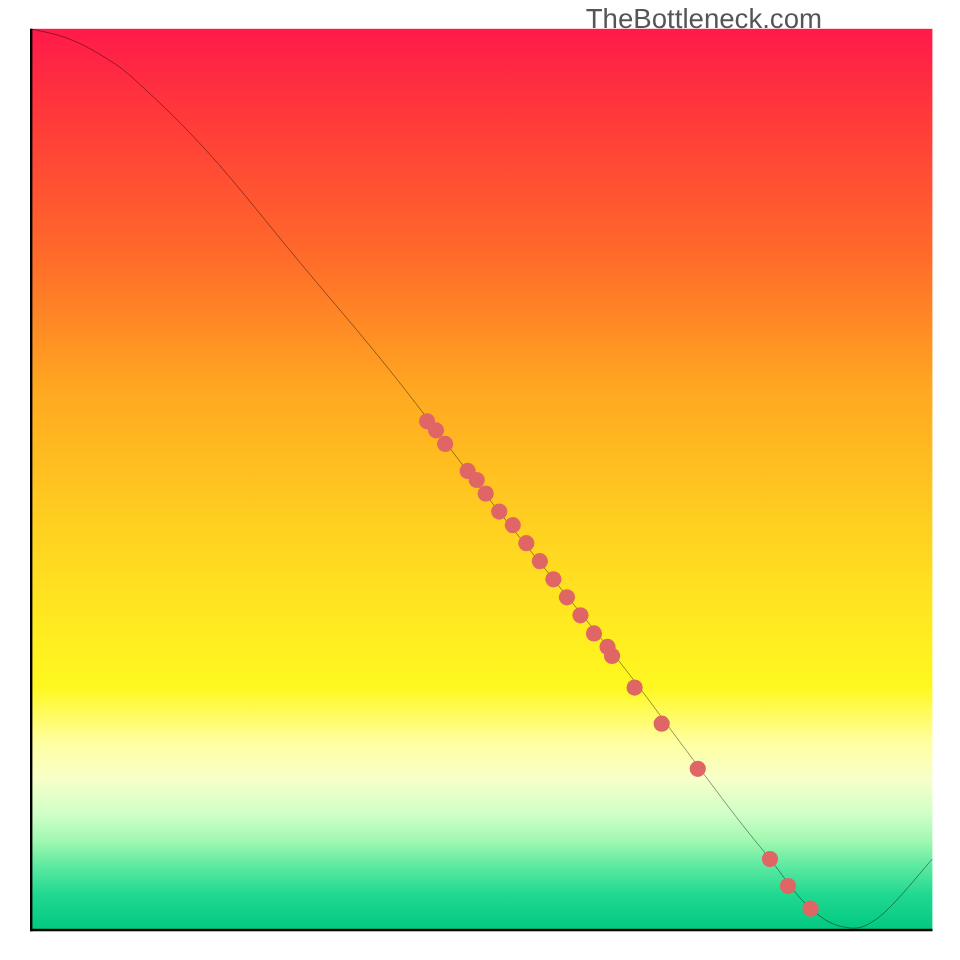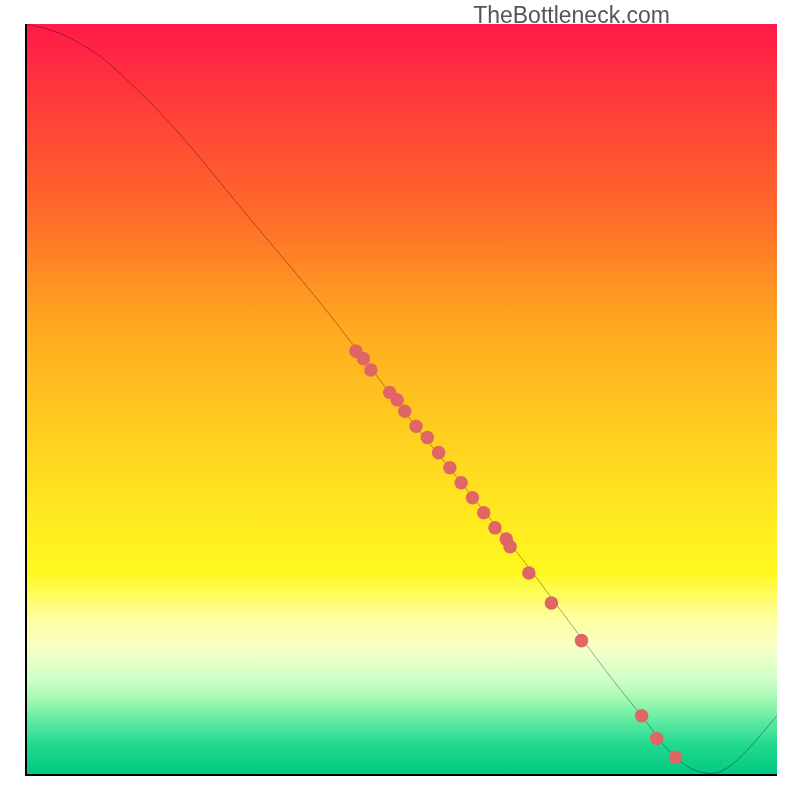--- a/index.html
+++ b/index.html
@@ -8,20 +8,21 @@
     width: 800px;
     height: 800px;
     overflow: hidden;
     font-family: Arial, Helvetica, sans-serif;
     background: #fff;
   }
   .chart-container {
     position: relative;
     width: 676px;
     height: 800px;
+    padding-left: 15px;
   }
   .plot-area {
     position: absolute;
     left: 25px;
     top: 24px;
     width: 752px;
     height: 752px;
     background: linear-gradient(to bottom,
       #ff1a4a 0%,
       #ff3a3a 10%,

